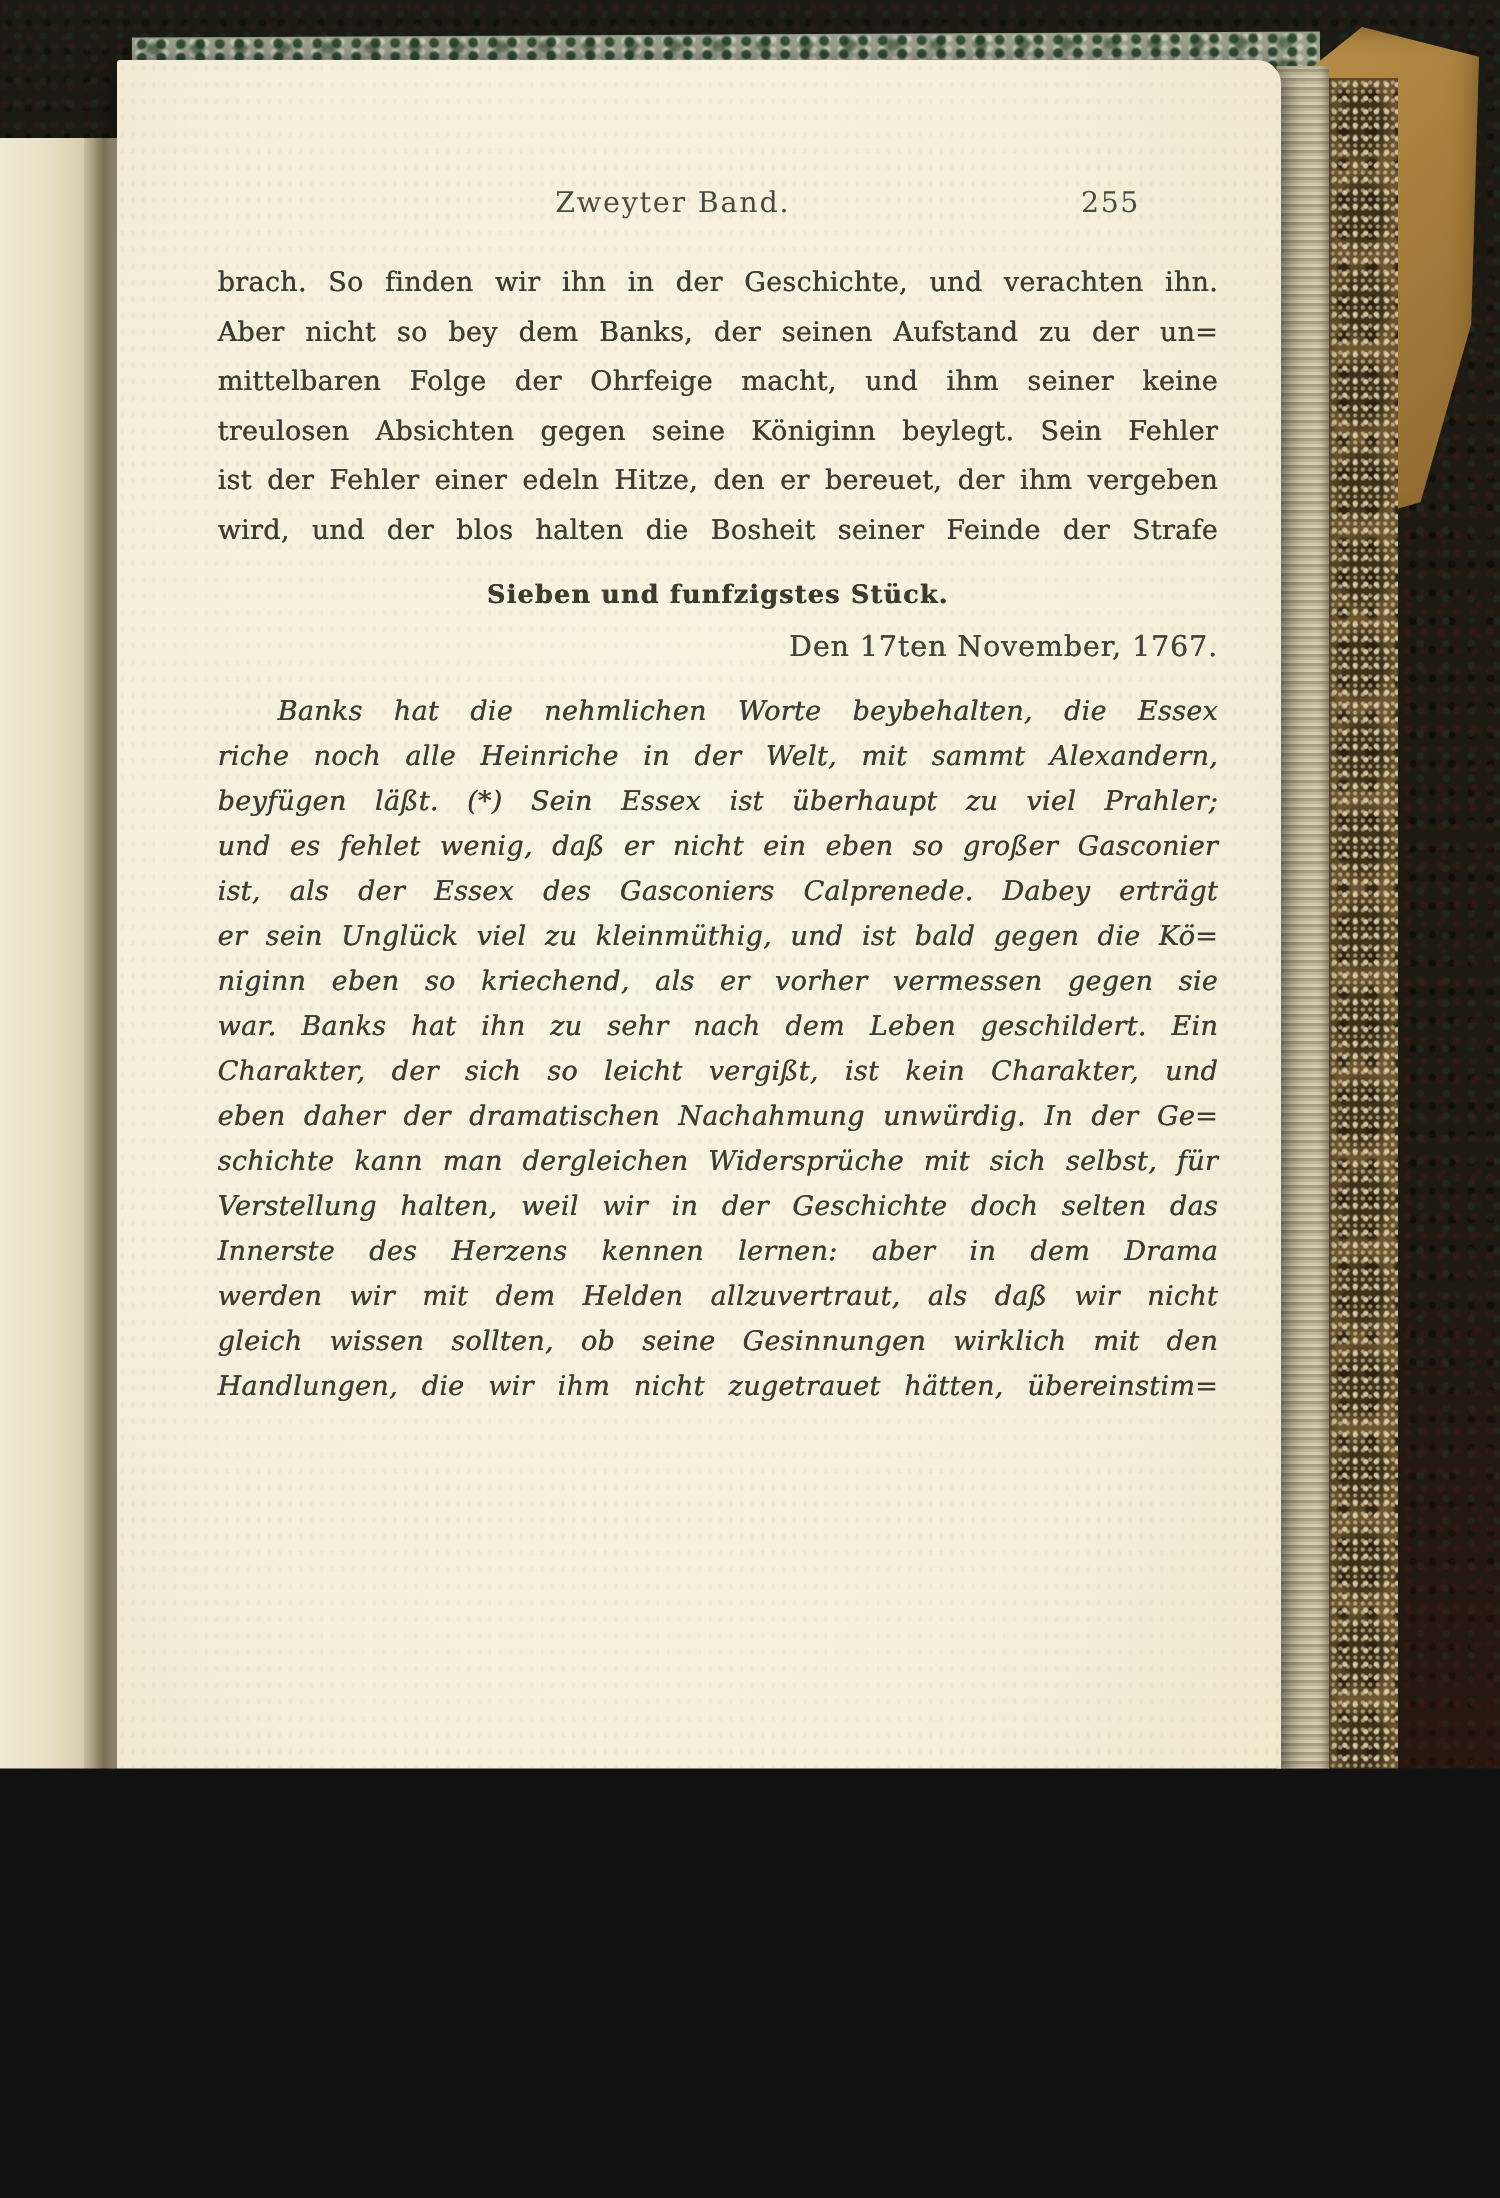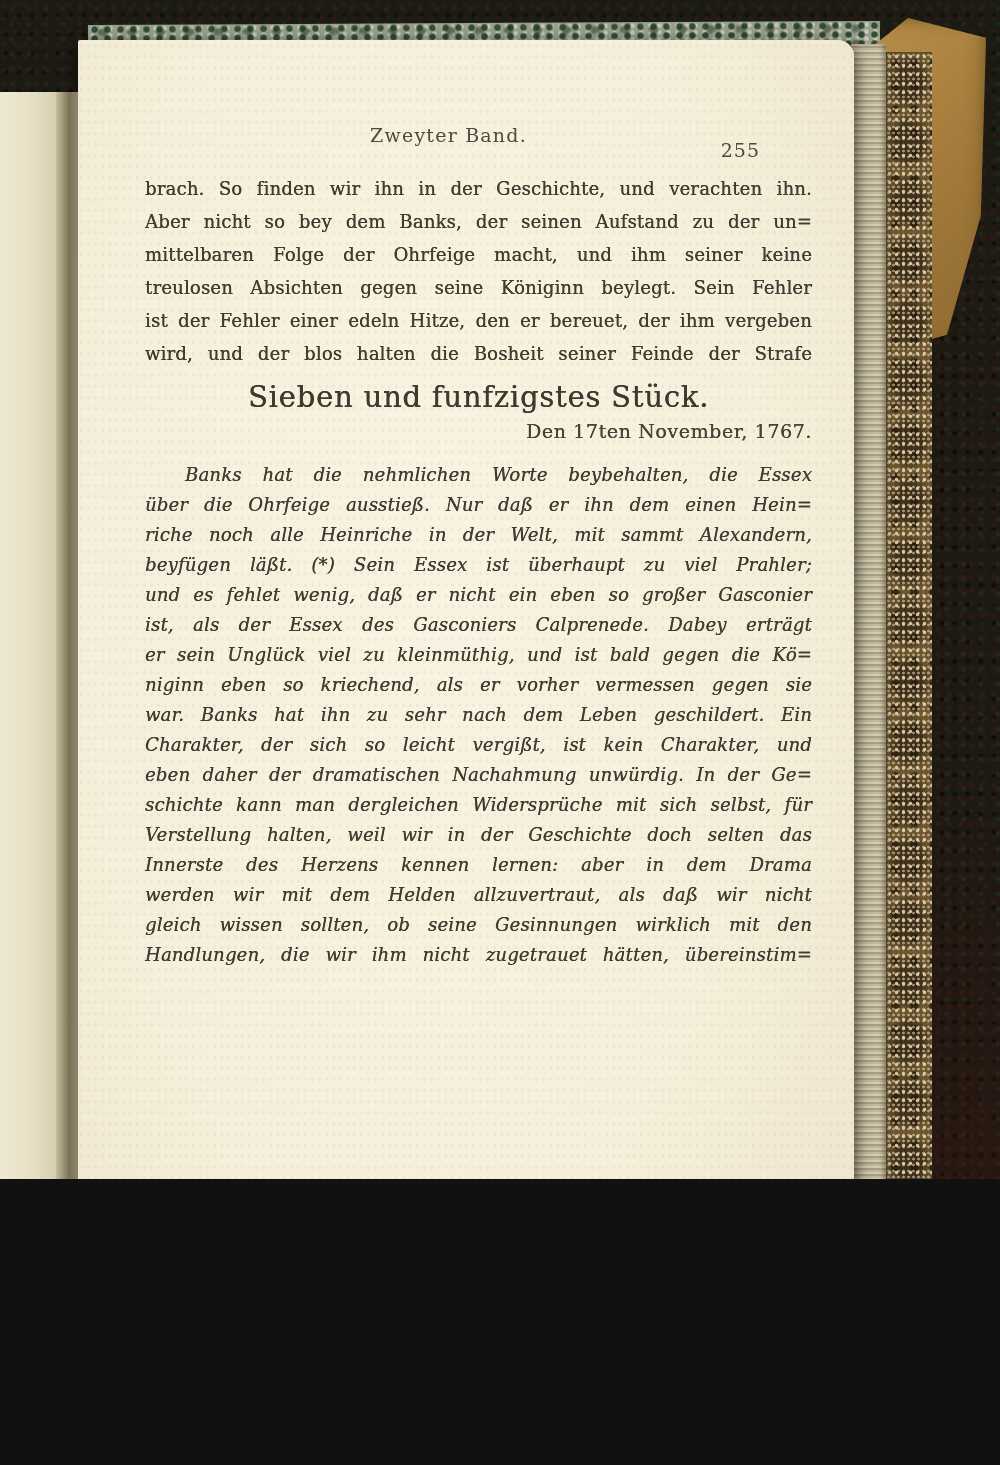--- a/index.html
+++ b/index.html
@@ -85,31 +85,31 @@
     background-size:7px 11px;pointer-events:none;}
   .stain{position:absolute;right:18px;bottom:6px;width:120px;height:60px;
     background:radial-gradient(ellipse at 70% 80%, rgba(190,130,50,.30) 0 35%, rgba(190,130,50,.12) 60%, transparent 75%);
     pointer-events:none;}
 
   .content{position:relative;padding:84px 42px 0 67px;}
 
   .page-header{position:relative;height:26px;margin-bottom:22px;
     font-size:19px;color:#4b4a40;}
   .running-title{position:absolute;left:0;right:60px;text-align:center;letter-spacing:1.2px;}
-  .page-number{position:absolute;right:52px;top:15px;letter-spacing:1px;}
+  .page-number{position:absolute;right:52px;top:0;letter-spacing:1px;}
 
   .body{font-size:18px;color:#3f3d33;letter-spacing:.2px;word-spacing:1px;
     text-shadow:.25px 0 0 currentColor;}
   .para1 .tline{line-height:33px;}
   .para2 .tline{line-height:30px;font-style:italic;}
   .tline{white-space:nowrap;}
   .tline.just{white-space:normal;text-align:justify;text-align-last:justify;text-justify:inter-word;}
   .indent-first .tline:first-child{text-indent:40px;}
 
-  .heading{margin:10px 0 0 0;font-size:29px;font-weight:normal;text-align:center;
+  .heading{margin:10px 0 0 0;font-size:17px;font-weight:bold;text-align:center;
     line-height:34px;letter-spacing:.8px;color:#3c3a31;text-shadow:.3px 0 0 currentColor;}
   .date-line{margin-top:4px;font-size:19px;text-align:right;line-height:26px;
     letter-spacing:.6px;color:#45433a;text-shadow:.2px 0 0 currentColor;}
   .para2{margin-top:16px;}
 </style>
 </head>
 <body>
 
 <div class="stage">
   <div class="bg"></div>
@@ -138,21 +138,20 @@
           <div class="tline just">treulosen Absichten gegen seine Königinn beylegt. Sein Fehler</div>
           <div class="tline just">ist der Fehler einer edeln Hitze, den er bereuet, der ihm vergeben</div>
           <div class="tline just">wird, und der blos halten die Bosheit seiner Feinde der Strafe</div>
         </div>
 
       <h2 class="heading">Sieben und funfzigstes Stück.</h2>
       <div class="date-line">Den 17ten November, 1767.</div>
 
       <div class="body para2 indent-first">
           <div class="tline just">Banks hat die nehmlichen Worte beybehalten, die Essex</div>
-          <div class="tline just">über die Ohrfeige ausstieß. Nur daß er ihn dem einen Hein=</div>
           <div class="tline just">riche noch alle Heinriche in der Welt, mit sammt Alexandern,</div>
           <div class="tline just">beyfügen läßt. (*) Sein Essex ist überhaupt zu viel Prahler;</div>
           <div class="tline just">und es fehlet wenig, daß er nicht ein eben so großer Gasconier</div>
           <div class="tline just">ist, als der Essex des Gasconiers Calprenede. Dabey erträgt</div>
           <div class="tline just">er sein Unglück viel zu kleinmüthig, und ist bald gegen die Kö=</div>
           <div class="tline just">niginn eben so kriechend, als er vorher vermessen gegen sie</div>
           <div class="tline just">war. Banks hat ihn zu sehr nach dem Leben geschildert. Ein</div>
           <div class="tline just">Charakter, der sich so leicht vergißt, ist kein Charakter, und</div>
           <div class="tline just">eben daher der dramatischen Nachahmung unwürdig. In der Ge=</div>
           <div class="tline just">schichte kann man dergleichen Widersprüche mit sich selbst, für</div>

